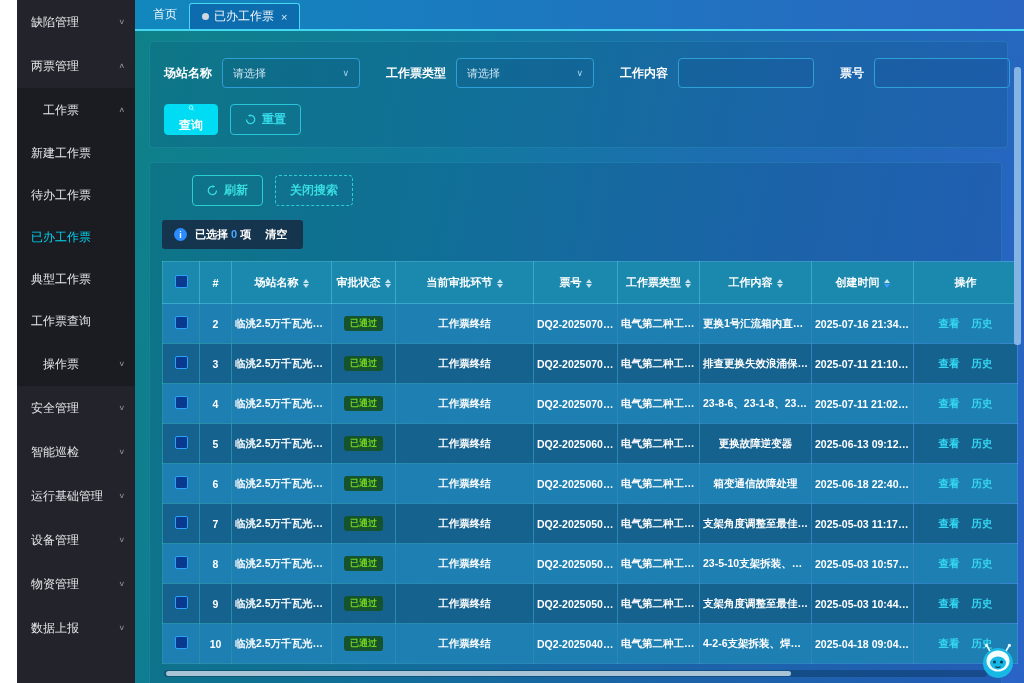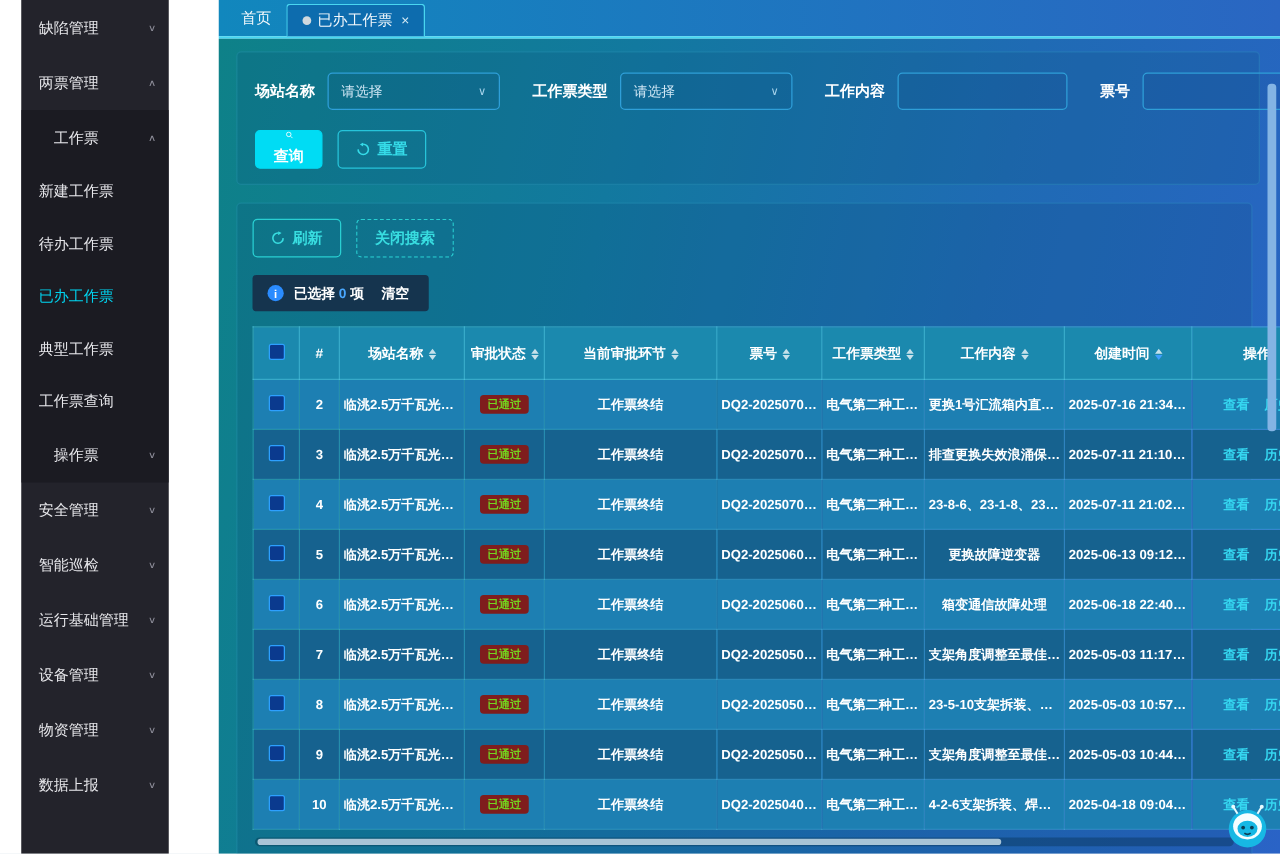--- a/index.html
+++ b/index.html
@@ -9,21 +9,21 @@
   
   .sidebar { width:118px; height:100%; background:#23232b; flex-shrink:0; overflow:hidden;margin-left:17px; }
   .side-item { display:flex; align-items:center; justify-content:space-between; height:44px; padding:0 10px 0 14px; color:#e6e6ea; font-size:12px; cursor:pointer; white-space:nowrap; }
   .side-item .chev { font-size:9px; color:#8d8d99; transform:scaleY(.8); }
   .side-item.lv2 { padding-left:26px; }
   .side-item.lv3 { height:42px; }
   .side-item.active { color:#00d4f0; }
   .submenu-block { background:#1b1b22; }
 
   
-  .main { flex:1; display:flex; flex-direction:column; min-width:0;padding-left:40px; }
+  .main { flex:1; display:flex; flex-direction:column; min-width:0; }
   .tabbar { height:31px; background:linear-gradient(90deg,#1187bd,#2a66c2); border-bottom:2px solid #45d6f2; display:flex; align-items:stretch; padding-left:6px; }
   .tab { display:flex; align-items:center; gap:5px; padding:0 12px; color:#f2f8fc; font-size:12px; cursor:pointer; }
   .tab.active { background:#0d6cae; border:1px solid #49d6f0; border-bottom:none; margin-top:3px; border-radius:3px 3px 0 0; }
   .tab-dot { width:7px; height:7px; border-radius:50%; background:#cfd8de; display:inline-block; }
   .tab-close { font-size:11px; color:#d8ecf6; margin-left:2px; }
 
   .content { flex:1; position:relative; background:linear-gradient(102deg,#0e8188 0%,#12799f 34%,#1f6bb4 66%,#2a63c6 100%); padding:10px 16px 4px 14px; overflow:hidden; }
   .panel { border-radius:4px; }
   .search-panel { background:rgba(12,84,128,.22); border:1px solid rgba(70,200,230,.18); padding:16px 14px 12px 14px; margin-bottom:14px; }
   .fields-row { display:flex; align-items:center; margin-bottom:16px; }
@@ -35,41 +35,41 @@
   .select-chev { color:#a8d4ec; font-size:9px; }
   .input-box { width:136px; }
   .input-box input { width:100%; background:transparent; border:none; outline:none; color:#eaf6fc; font-size:11px; font-family:inherit; }
   .btn-row { display:flex; gap:12px; }
   .btn { display:flex; align-items:center; gap:6px; height:31px; padding:0 14px; font-size:12px; font-weight:bold; border-radius:4px; cursor:pointer; }
   .btn-query { background:#00dcf4; color:#fff; border:1px solid #00dcf4;flex-direction:column; }
   .btn-reset { background:transparent; color:#35dbe8; border:1px solid #27c4da; }
 
   .table-panel { background:rgba(10,66,118,.18); border:1px solid rgba(70,200,230,.18); padding:12px 12px 6px 12px; display:flex; flex-direction:column; flex:1; min-height:0; margin-right:6px; }
   .toolbar-row { display:flex; gap:12px; margin-bottom:14px; }
-  .btn-refresh { background:transparent; color:#38dde0; border:1px solid #29cfd2; }
+  .btn-refresh { background:transparent; color:#38dde0; border:1px solid #29cfd2;margin-left:30px; }
   .btn-closesearch { background:transparent; color:#38dde0; border:1px dashed #29cfd2;justify-content:center; }
 
   .selection-bar { display:inline-flex; align-items:center; gap:8px; background:#15344e; border-radius:3px; padding:7px 16px 7px 12px; width:fit-content; margin-bottom:12px; }
   .info-icon { width:13px; height:13px; border-radius:50%; background:#2a8cff; color:#fff; font-size:9px; font-weight:bold; display:flex; align-items:center; justify-content:center; font-style:normal; }
   .selection-bar .txt { color:#fff; font-size:11px; font-weight:bold; }
   .selection-bar .count { color:#4aa8ff; }
   .selection-bar .clear { color:#fff; font-size:11px; font-weight:bold; margin-left:6px; cursor:pointer; }
 
   table.grid { border-collapse:collapse; width:100%; table-layout:fixed; }
   .grid th { background:#1b89ae; color:#fff; font-size:11px; font-weight:bold; height:42px; border:1px solid rgba(90,210,235,.45); }
   .grid td { color:#fff; font-size:10.5px; font-weight:bold; height:40px; text-align:center; border:1px solid rgba(90,210,235,.30); overflow:hidden; white-space:nowrap; text-overflow:ellipsis; padding:0 3px; }
   .grid tr.r-light td { background:#1d7fb2; }
   .grid tr.r-dark td { background:#16628f; }
   .chk { display:inline-block; width:13px; height:13px; background:#0a3a8e; border:1px solid #2da0ff; border-radius:2px; cursor:pointer; }
   .sort { display:inline-flex; flex-direction:column; gap:1px; margin-left:4px; vertical-align:middle; }
   .sort i { width:0; height:0; border-left:3.5px solid transparent; border-right:3.5px solid transparent; }
   .sort .up { border-bottom:4px solid rgba(255,255,255,.75); }
   .sort .down { border-top:4px solid rgba(255,255,255,.75); }
   .sort.desc .down { border-top-color:#3f9eff; }
-  .badge { display:inline-block; background:#7f1d1d; color:#74d31f; font-size:9px; font-weight:bold; padding:3px 6px; border-radius:3px; line-height:1; }
+  .badge { display:inline-block; background:#14532d; color:#74d31f; font-size:9px; font-weight:bold; padding:3px 6px; border-radius:3px; line-height:1; }
   .op-link { color:#35d6f0; cursor:pointer; margin:0 6px; }
 
   .hscroll { height:7px; background:rgba(4,40,62,.35); border-radius:4px; margin:6px 2px 2px 2px; position:relative; }
   .hscroll .thumb { position:absolute; left:2px; top:1px; height:5px; width:76%; background:#a8c4d6; border-radius:3px; cursor:pointer; }
 
   .vscroll { position:absolute; top:36px; right:3px; bottom:12px; width:7px; }
   .vscroll .thumb { position:absolute; top:0; width:7px; height:46%; background:#84b4e4; border-radius:3px; cursor:pointer; }
 
   .robot { position:absolute; right:6px; bottom:2px; width:40px; height:40px; cursor:pointer; }
 </style>

